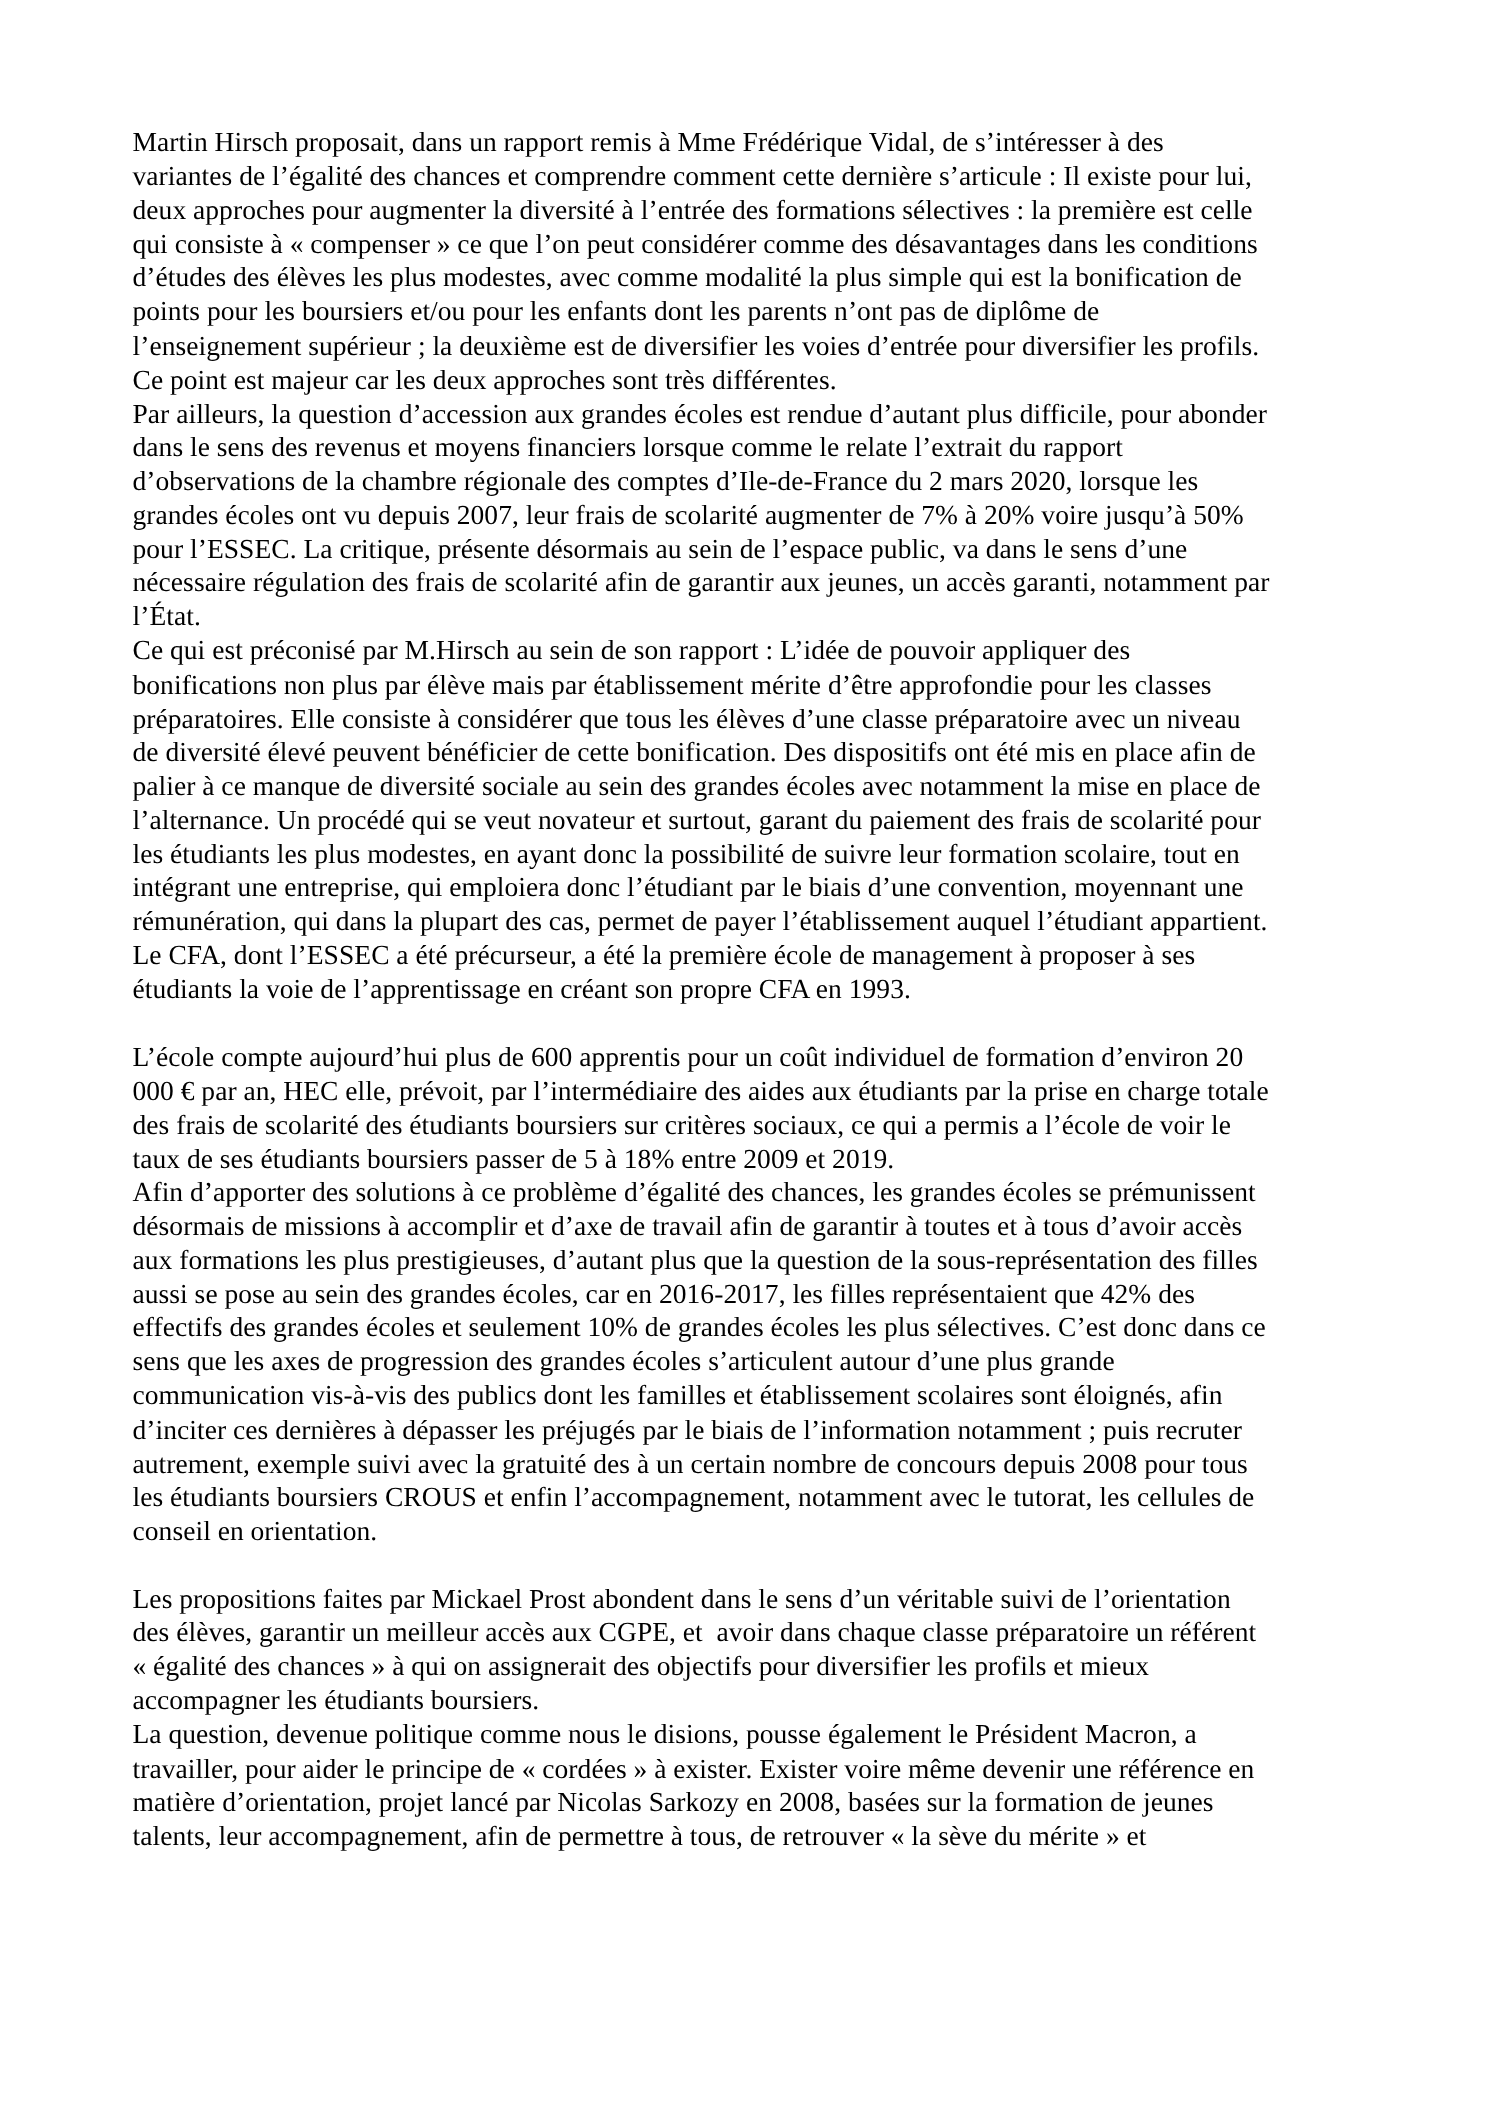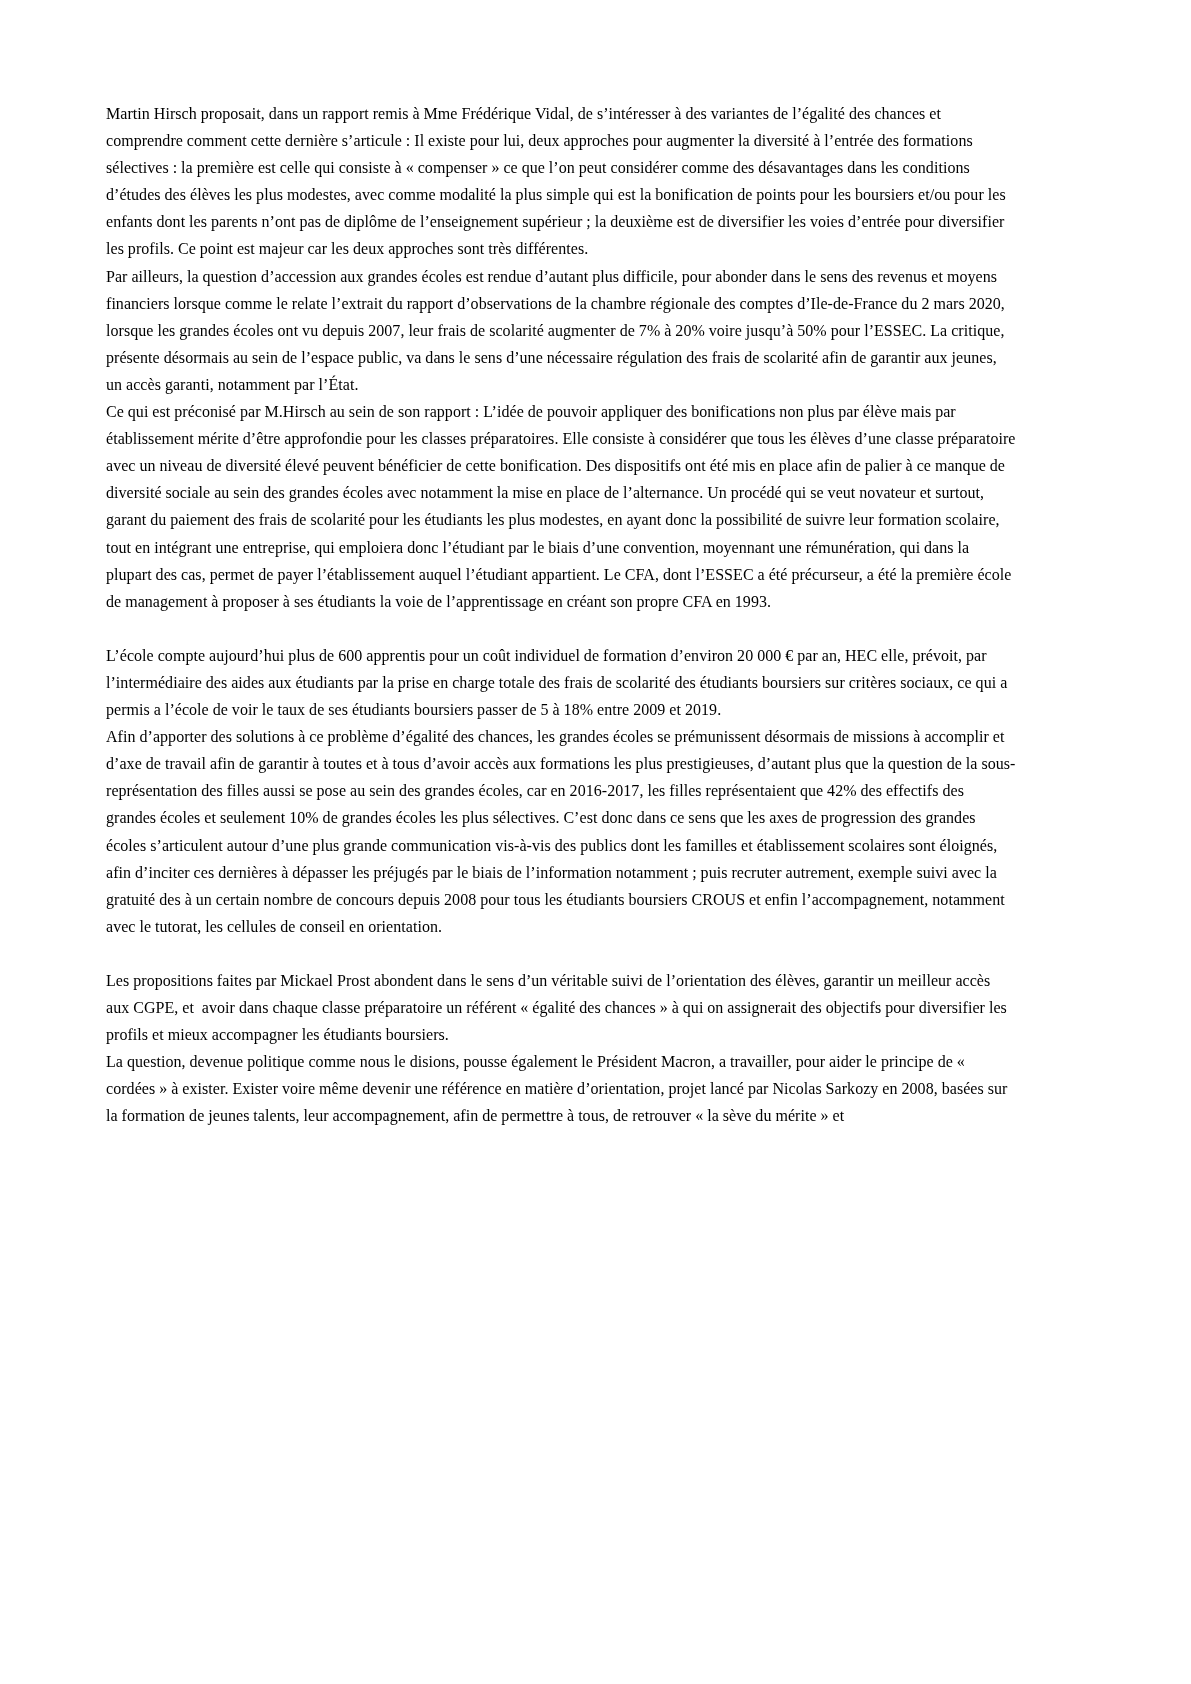--- a/index.html
+++ b/index.html
@@ -23,21 +23,21 @@
     top: 0;
     width: 1191px;
     height: 1684px;
     background: #ffffff;
   }
   .text-body {
     position: absolute;
     left: 106px;
     top: 100px;
     width: 910px;
-    font-size: 16px;
+    font-size: 22px;
     line-height: 27.1px;
     text-align: left;
     color: #000000;
     word-spacing: -0.1px;
     letter-spacing: 0.05px;
   }
   .para {
     margin: 0;
     padding: 0;
     text-align: left;

